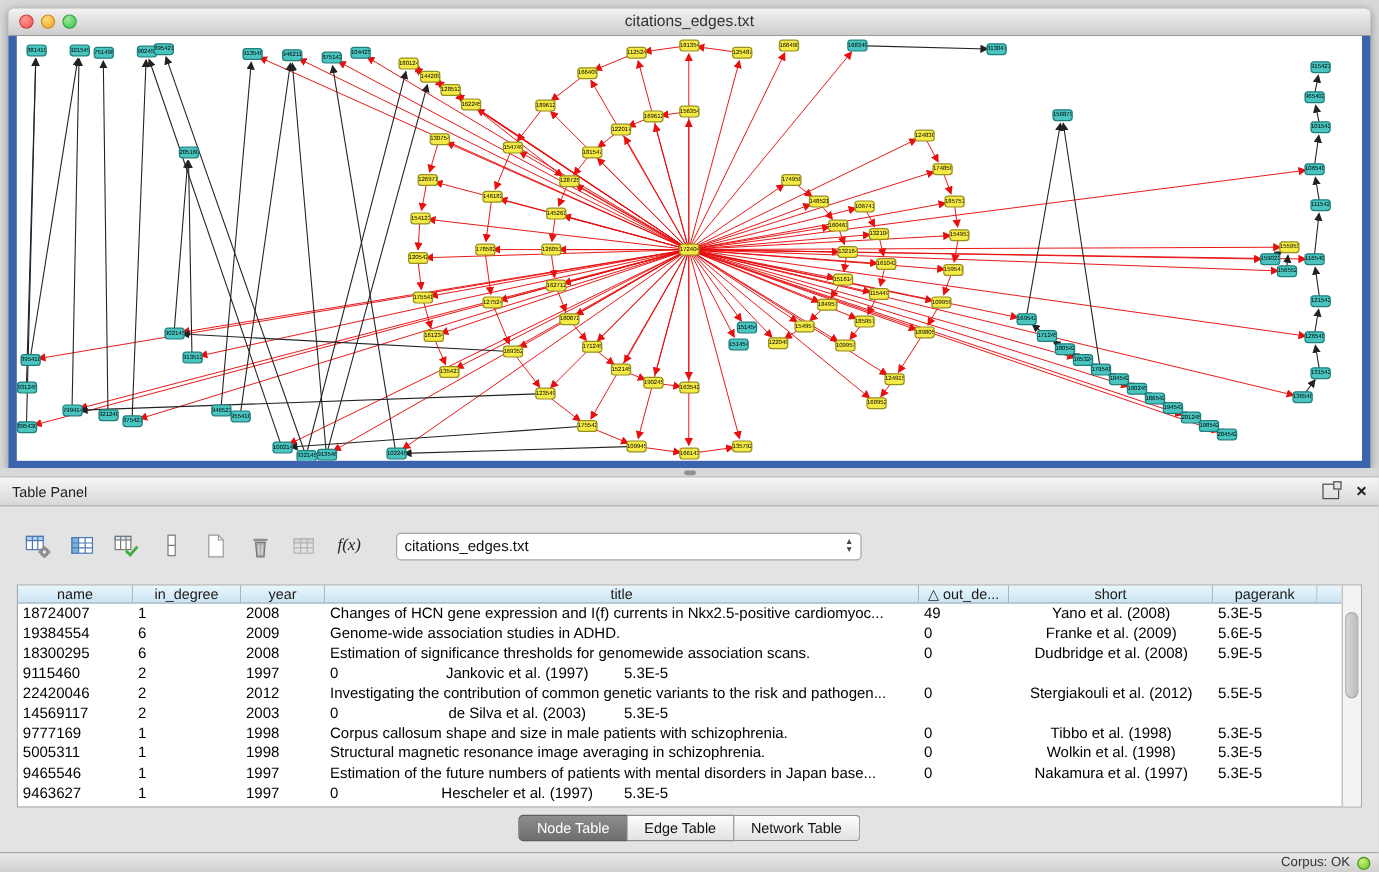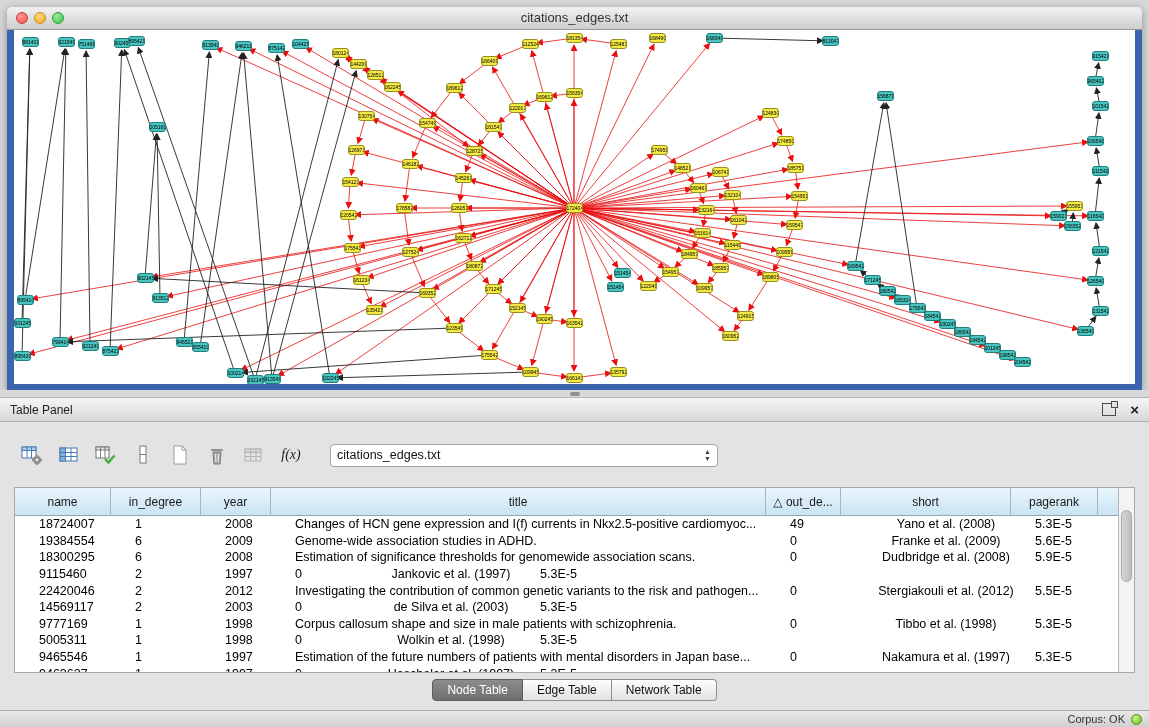--- a/index.html
+++ b/index.html
@@ -36,24 +36,24 @@
 
   .toolbar{position:absolute;left:18px;top:42px;display:flex;align-items:center;gap:9px;height:30px;}
   .tbtn{width:28px;height:28px;display:flex;align-items:center;justify-content:center;border-radius:4px;cursor:pointer;}
   .fx{font-size:14px;font-style:italic;font-family:"Liberation Serif",serif;color:#222;}
   .combo{margin-left:16px;width:388px;height:23px;background:#fff;border:1px solid #a5a5a5;border-radius:4px;display:flex;align-items:center;font-size:12.5px;color:#111;padding:0 6px;box-sizing:border-box;cursor:pointer;}
   .combo .cval{flex:1;overflow:hidden;white-space:nowrap;}
   .combo .arrows{font-size:7px;line-height:7px;color:#444;display:flex;flex-direction:column;align-items:center;}
 
   .table-wrap{position:absolute;left:14px;top:89px;width:1121px;height:186px;background:#fff;border:1px solid #a8a8a8;box-sizing:border-box;display:flex;}
   .tcols{flex:1;display:flex;flex-direction:column;overflow:hidden;}
-  .thead{height:28px;display:flex;flex:0 0 auto;justify-content:flex-end;}
+  .thead{height:15px;display:flex;flex:0 0 auto;justify-content:flex-end;}
   .hcell{box-sizing:border-box;border-right:1px solid #9fb8c9;border-bottom:1px solid #8fa8b9;background:linear-gradient(#eaf6fd,#c9e4f2);font-size:12px;display:flex;align-items:center;justify-content:center;color:#1a1a1a;white-space:nowrap;overflow:hidden;cursor:pointer;}
   .hfill{flex:1;border-bottom:1px solid #8fa8b9;background:linear-gradient(#eaf6fd,#c9e4f2);}
-  .tbody{flex:1;overflow:hidden;padding-left:20px;}
+  .tbody{flex:1;overflow:hidden;}
   .trow{display:flex;height:16.6px;align-items:center;cursor:default;}
   .cell{box-sizing:border-box;padding:0 4px;font-size:12.5px;color:#000;white-space:nowrap;overflow:hidden;}
   .c0{width:96px;} .c1{width:90px;} .c2{width:70px;} .c3{width:495px;} .c4{width:75px;} .c5{width:170px;text-align:center;} .c6{width:87px;}
   .vscroll{width:15px;border-left:1px solid #b6b6b6;background:#f3f3f3;position:relative;}
   .vthumb{position:absolute;left:1.5px;top:22px;width:11px;height:72px;border-radius:6px;background:linear-gradient(90deg,#d6d6d6,#bdbdbd);border:1px solid #a9a9a9;box-sizing:border-box;cursor:pointer;}
 
   .tabs{position:absolute;left:0;top:281px;width:100%;display:flex;justify-content:center;}
   .tabseg{height:20px;line-height:20px;font-size:12px;padding:0 14px;background:linear-gradient(#fdfdfd,#e2e2e2);color:#111;border:1px solid #8e8e8e;border-left:none;cursor:pointer;}
   .tabseg:first-child{border-left:1px solid #8e8e8e;border-radius:4px 0 0 4px;}
   .tabseg:last-child{border-radius:0 4px 4px 0;}
@@ -558,20 +558,21 @@
             <div class="cell c2">1998</div>
             <div class="cell c3">Corpus callosum shape and size in male patients with schizophrenia.</div>
             <div class="cell c4">0</div>
             <div class="cell c5">Tibbo et al. (1998)</div>
             <div class="cell c6">5.3E-5</div>
           </div>
           <div class="trow">
             <div class="cell c0">5005311</div>
             <div class="cell c1">1</div>
             <div class="cell c2">1998</div>
+            <div class="cell c3">Structural magnetic resonance image averaging in schizophrenia.</div>
             <div class="cell c4">0</div>
             <div class="cell c5">Wolkin et al. (1998)</div>
             <div class="cell c6">5.3E-5</div>
           </div>
           <div class="trow">
             <div class="cell c0">9465546</div>
             <div class="cell c1">1</div>
             <div class="cell c2">1997</div>
             <div class="cell c3">Estimation of the future numbers of patients with mental disorders in Japan base...</div>
             <div class="cell c4">0</div>

